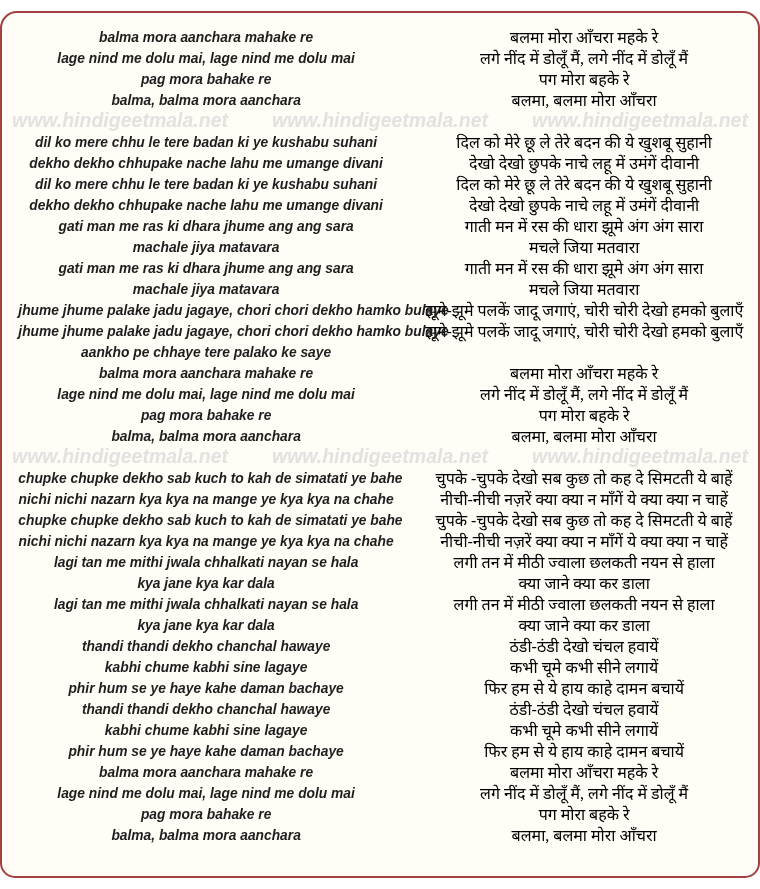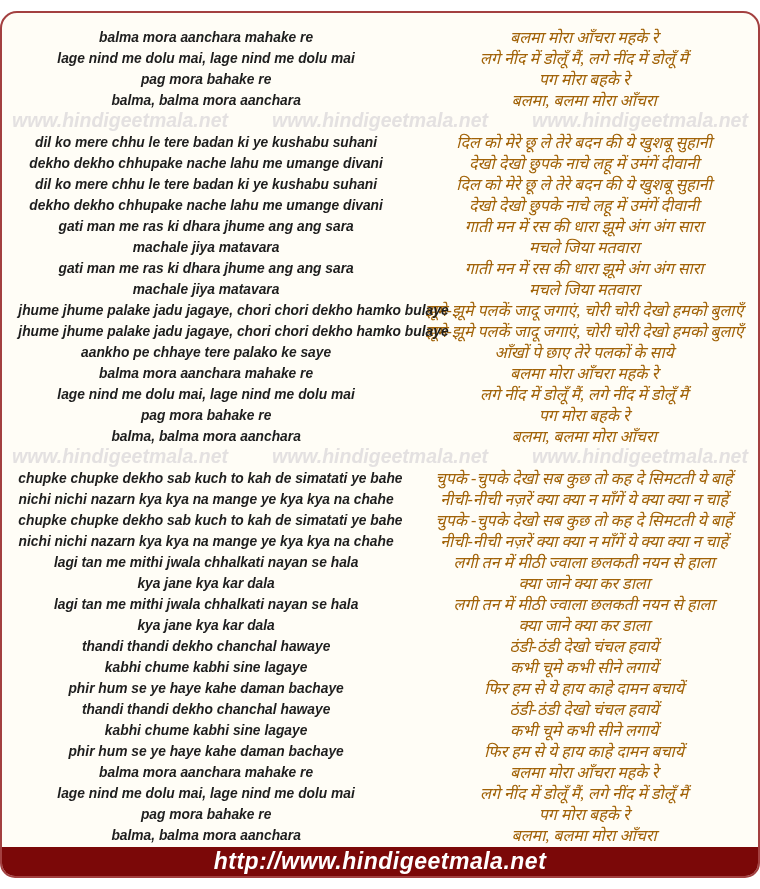--- a/index.html
+++ b/index.html
@@ -36,24 +36,23 @@
     font-style: italic;
     font-weight: bold;
     font-size: 15px;
     transform: scaleX(0.92);
     transform-origin: 50% 50%;
   }
   .cell-hi {
     width: 46%;
     text-align: center;
     white-space: nowrap;
-    color: #a16207;
+    color: #000000;
     font-family: "Liberation Serif", serif;
     font-size: 16px;
-    font-style: italic;
   }
   .row-watermark {
     height: 21px;
     display: flex;
     align-items: center;
     justify-content: center;
     gap: 44px;
   }
   .wm {
     color: #e4e1e1;
@@ -158,21 +157,20 @@
     <div class="cell-hi">झूमे-झूमे पलकें जादू जगाएं, चोरी चोरी देखो हमको बुलाएँ</div>
   </div>
 
   <div class="row">
     <div class="cell-en">jhume jhume palake jadu jagaye, chori chori dekho hamko bulaye</div>
     <div class="cell-hi">झूमे-झूमे पलकें जादू जगाएं, चोरी चोरी देखो हमको बुलाएँ</div>
   </div>
 
   <div class="row">
     <div class="cell-en">aankho pe chhaye tere palako ke saye</div>
-    <div class="cell-hi">आँखों पे छाए तेरे पलकों के साये</div>
   </div>
 
   <div class="row">
     <div class="cell-en">balma mora aanchara mahake re</div>
     <div class="cell-hi">बलमा मोरा आँचरा महके रे</div>
   </div>
 
   <div class="row">
     <div class="cell-en">lage nind me dolu mai, lage nind me dolu mai</div>
     <div class="cell-hi">लगे नींद में डोलूँ मैं, लगे नींद में डोलूँ मैं</div>
@@ -277,17 +275,14 @@
   <div class="row">
     <div class="cell-en">pag mora bahake re</div>
     <div class="cell-hi">पग मोरा बहके रे</div>
   </div>
 
   <div class="row">
     <div class="cell-en">balma, balma mora aanchara</div>
     <div class="cell-hi">बलमा, बलमा मोरा आँचरा</div>
   </div>
 </div>
-    <div class="footer-bar">
-      <a href="#" class="footer-url">http://www.hindigeetmala.net</a>
-    </div>
   </div>
 </div>
 
 </body></html>

